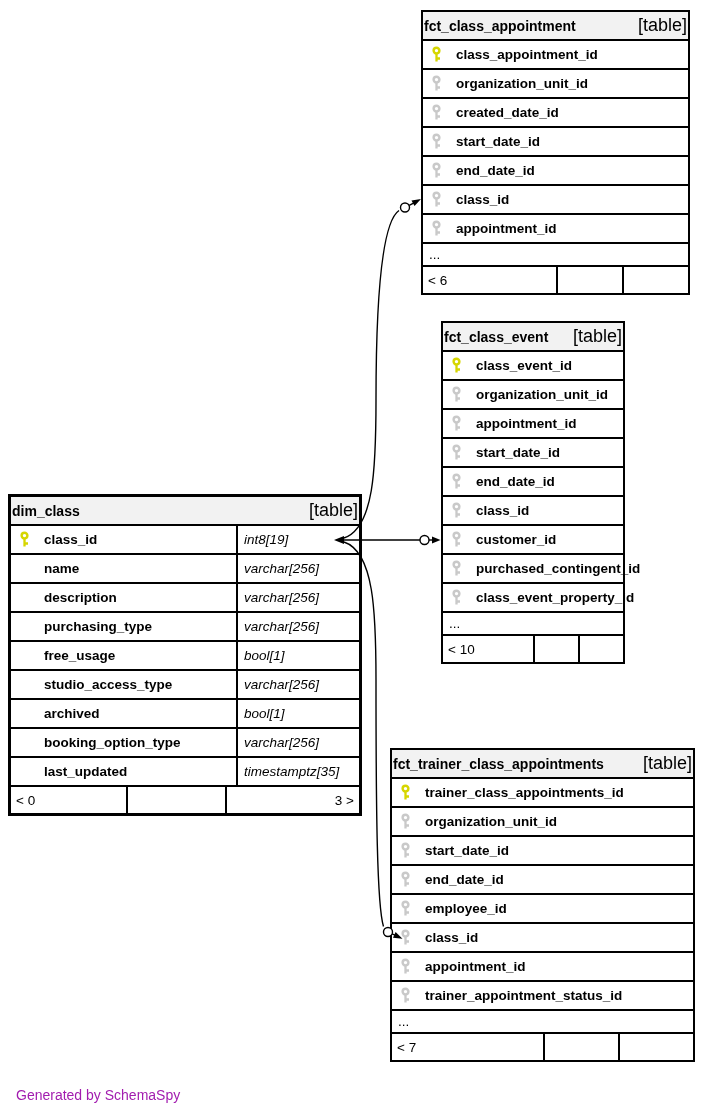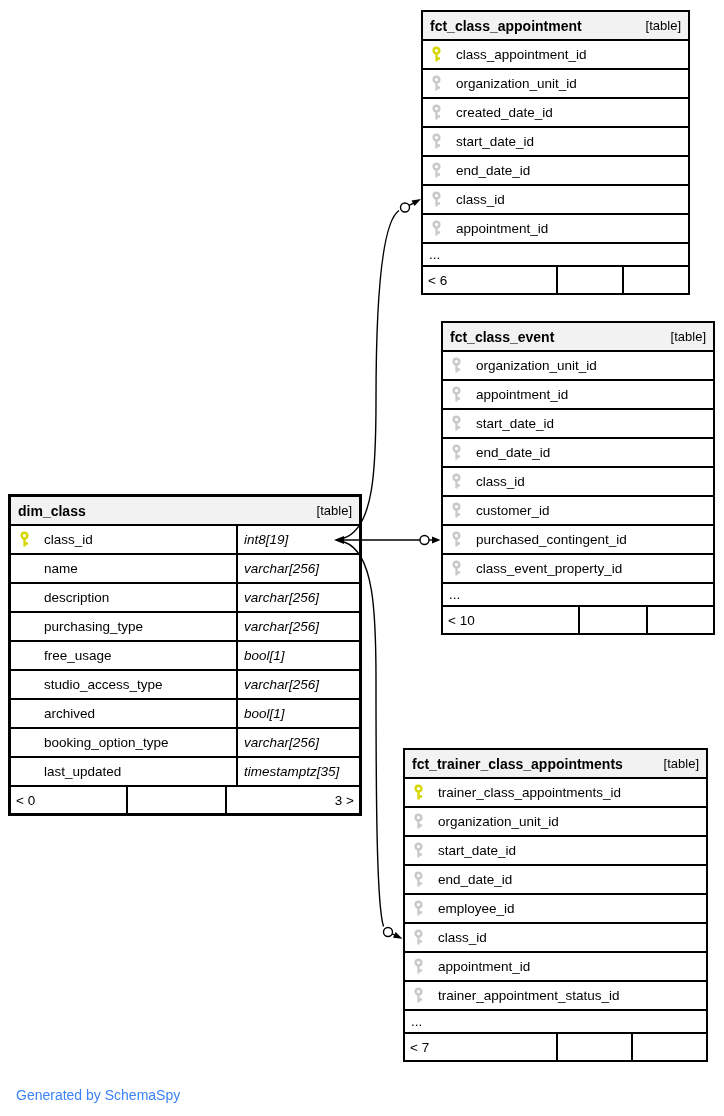--- a/index.html
+++ b/index.html
@@ -7,36 +7,36 @@
     width:724px;height:1116px;position:relative;background:#ffffff;
     font-family:"Liberation Sans","DejaVu Sans",sans-serif;color:#000;
     overflow:hidden;
   }
   *{box-sizing:border-box;}
   .tbl{
     position:absolute;background:#fff;border:2px solid #000;
   }
   #t2{border-width:3px;}
   #t0{left:421px;top:10px;width:269px;}
-  #t1{left:441px;top:321px;width:274px;}
+  #t1{left:441px;top:321px;width:184px;}
   #t2{left:8px;top:494px;width:354px;}
-  #t3{left:403px;top:748px;width:305px;}
+  #t3{left:390px;top:748px;width:305px;}
   .hdr{
     height:29px;display:flex;align-items:center;justify-content:space-between;
-    padding:0 7px;background:#f2f2f2;border-bottom:2px solid #000;
+    padding:0 1px;background:#f2f2f2;border-bottom:2px solid #000;
   }
   .nm{font-weight:bold;font-size:14px;white-space:nowrap;}
-  .bd{font-size:13px;white-space:nowrap;}
+  .bd{font-size:18px;white-space:nowrap;}
   .row{
     height:29px;display:flex;align-items:center;
     border-bottom:2px solid #000;padding-left:8px;background:#fff;
   }
   .row:last-of-type{border-bottom:2px solid #000;}
   .ic{width:12px;margin-right:13px;display:flex;align-items:center;flex:0 0 12px;}
-  .lbl{font-size:13.5px;white-space:nowrap;}
+  .lbl{font-size:13.5px;white-space:nowrap;font-weight:bold;}
   .namecell{display:flex;align-items:center;flex:1 1 auto;height:100%;}
   .typ{
     flex:0 0 123px;height:100%;display:flex;align-items:center;
     border-left:2px solid #000;padding-left:6px;font-size:13.5px;white-space:nowrap;font-style:italic;
   }
   .ell{
     height:23px;display:flex;align-items:center;padding-left:6px;
     border-bottom:2px solid #000;font-size:13.5px;
   }
   .ftr{height:26px;display:flex;font-size:13.5px;}
@@ -46,21 +46,21 @@
   .fcell:nth-child(2){width:25%;}
   .fcell:nth-child(3){width:25%;}
   #t2 .fcell:nth-child(1){width:33%;}
   #t2 .fcell:nth-child(2){width:28.5%;}
   #t2 .fcell:nth-child(3){width:38.5%;justify-content:flex-end;}
   #rel-overlay{
     position:absolute;left:0;top:0;width:724px;height:1116px;
     pointer-events:none;z-index:5;
   }
   #credit{
-    position:absolute;left:16px;top:1087px;font-size:14px;color:#3b82f6;white-space:nowrap;
+    position:absolute;left:16px;top:1087px;font-size:14px;color:#a21caf;white-space:nowrap;
   }
 </style>
 </head>
 <body>
 
 <div class="tbl" id="t0">
     <div class="hdr">
       <span class="nm">fct_class_appointment</span>
       <span class="bd">[table]</span>
     </div>
@@ -145,20 +145,31 @@
     <div class="ftr">
       <span class="fcell">&lt; 6</span>
       <span class="fcell"></span>
       <span class="fcell"></span>
     </div>
   </div>
 <div class="tbl" id="t1">
     <div class="hdr">
       <span class="nm">fct_class_event</span>
       <span class="bd">[table]</span>
+    </div>
+    <div class="row">
+      <span class="namecell">
+        <span class="ic">
+          <svg width="11" height="17" viewBox="0 0 11 17">
+            <circle cx="5.5" cy="4.6" r="2.9" fill="none" stroke="#d6d600" stroke-width="2.4"></circle>
+            <path d="M5.5 7.4 V15.6 M5.5 12.5 H9" fill="none" stroke="#d6d600" stroke-width="2.3"></path>
+          </svg>
+        </span>
+        <span class="lbl">class_event_id</span>
+      </span>
     </div>
     <div class="row">
       <span class="namecell">
         <span class="ic">
           <svg width="11" height="17" viewBox="0 0 11 17">
             <circle cx="5.5" cy="4.6" r="2.9" fill="none" stroke="#c9c9c9" stroke-width="2.4"></circle>
             <path d="M5.5 7.4 V15.6 M5.5 12.5 H9" fill="none" stroke="#c9c9c9" stroke-width="2.3"></path>
           </svg>
         </span>
         <span class="lbl">organization_unit_id</span>

